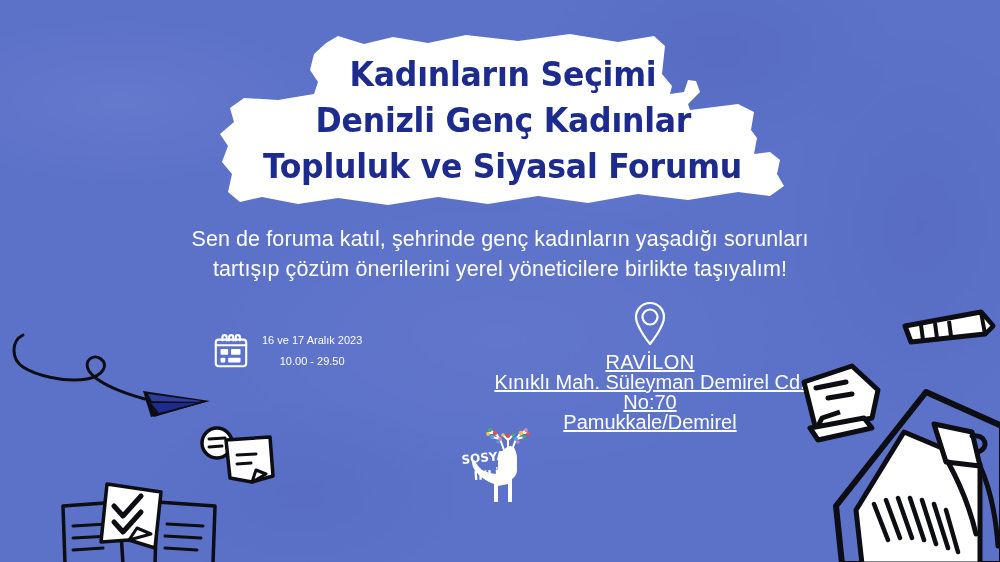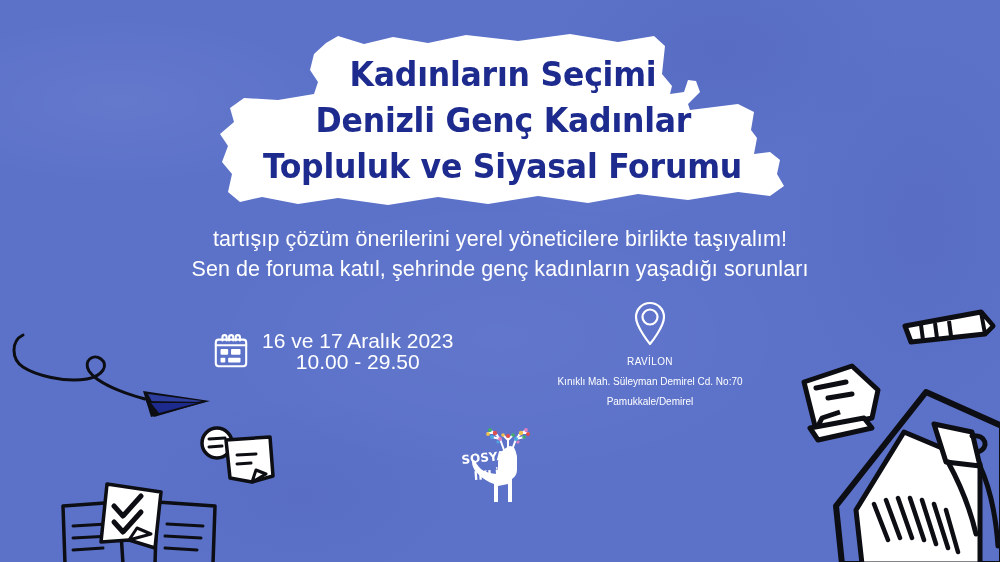--- a/index.html
+++ b/index.html
@@ -76,30 +76,30 @@
   }
   .subtitle div { white-space:nowrap; }
 
   
   .info-date {
     position:absolute;
     left:212px; top:330px;
     display:flex; align-items:center; gap:12px;
   }
   .cal-icon { width:38px; height:38px; flex:0 0 38px; }
-  .date-text { color:#ffffff; font-size:21px; line-height:21px; text-align:center; }
+  .date-text { color:#ffffff; font-size:11px; line-height:21px; text-align:center; }
 
   .info-place {
     position:absolute;
     left:490px; top:300px;
     width:320px;
     text-align:center;
   }
   .pin-icon { width:40px; height:46px; margin:0 auto 6px; display:block; }
-  .place-text { color:#ffffff; font-size:10px; line-height:20px; }
+  .place-text { color:#ffffff; font-size:20px; line-height:20px;text-decoration:underline; }
   .place-name { letter-spacing:.4px; }
 
   
   .logo {
     position:absolute;
     left:452px; top:420px;
     width:100px; height:92px;
   }
 
   
@@ -129,22 +129,22 @@
                L92,36 L96,20 Z" fill="#ffffff"></path>
     </svg>
     <div class="title-stack">
       <div class="title-line l1">Kadınların Seçimi</div>
       <div class="title-line l2">Denizli Genç Kadınlar</div>
       <div class="title-line l3">Topluluk ve Siyasal Forumu</div>
     </div>
   </div>
 
   <div class="subtitle">
+    <div>Sen de foruma katıl, şehrinde genç kadınların yaşadığı sorunları</div>
     <div>tartışıp çözüm önerilerini yerel yöneticilere birlikte taşıyalım!</div>
-    <div>Sen de foruma katıl, şehrinde genç kadınların yaşadığı sorunları</div>
   </div>
 
   <div class="info-date">
     <svg class="cal-icon" viewBox="0 0 40 40">
       <g fill="none" stroke="#ffffff" stroke-width="2.2" stroke-linecap="round" stroke-linejoin="round">
         <rect x="4" y="8" width="32" height="28" rx="3"></rect>
         <path d="M11 9 V5.5 a2.2 2.2 0 0 1 4.4 0 V9"></path>
         <path d="M18 9 V5.5 a2.2 2.2 0 0 1 4.4 0 V9"></path>
         <path d="M25 9 V5.5 a2.2 2.2 0 0 1 4.4 0 V9"></path>
         <line x1="4" y1="14" x2="36" y2="14"></line>

